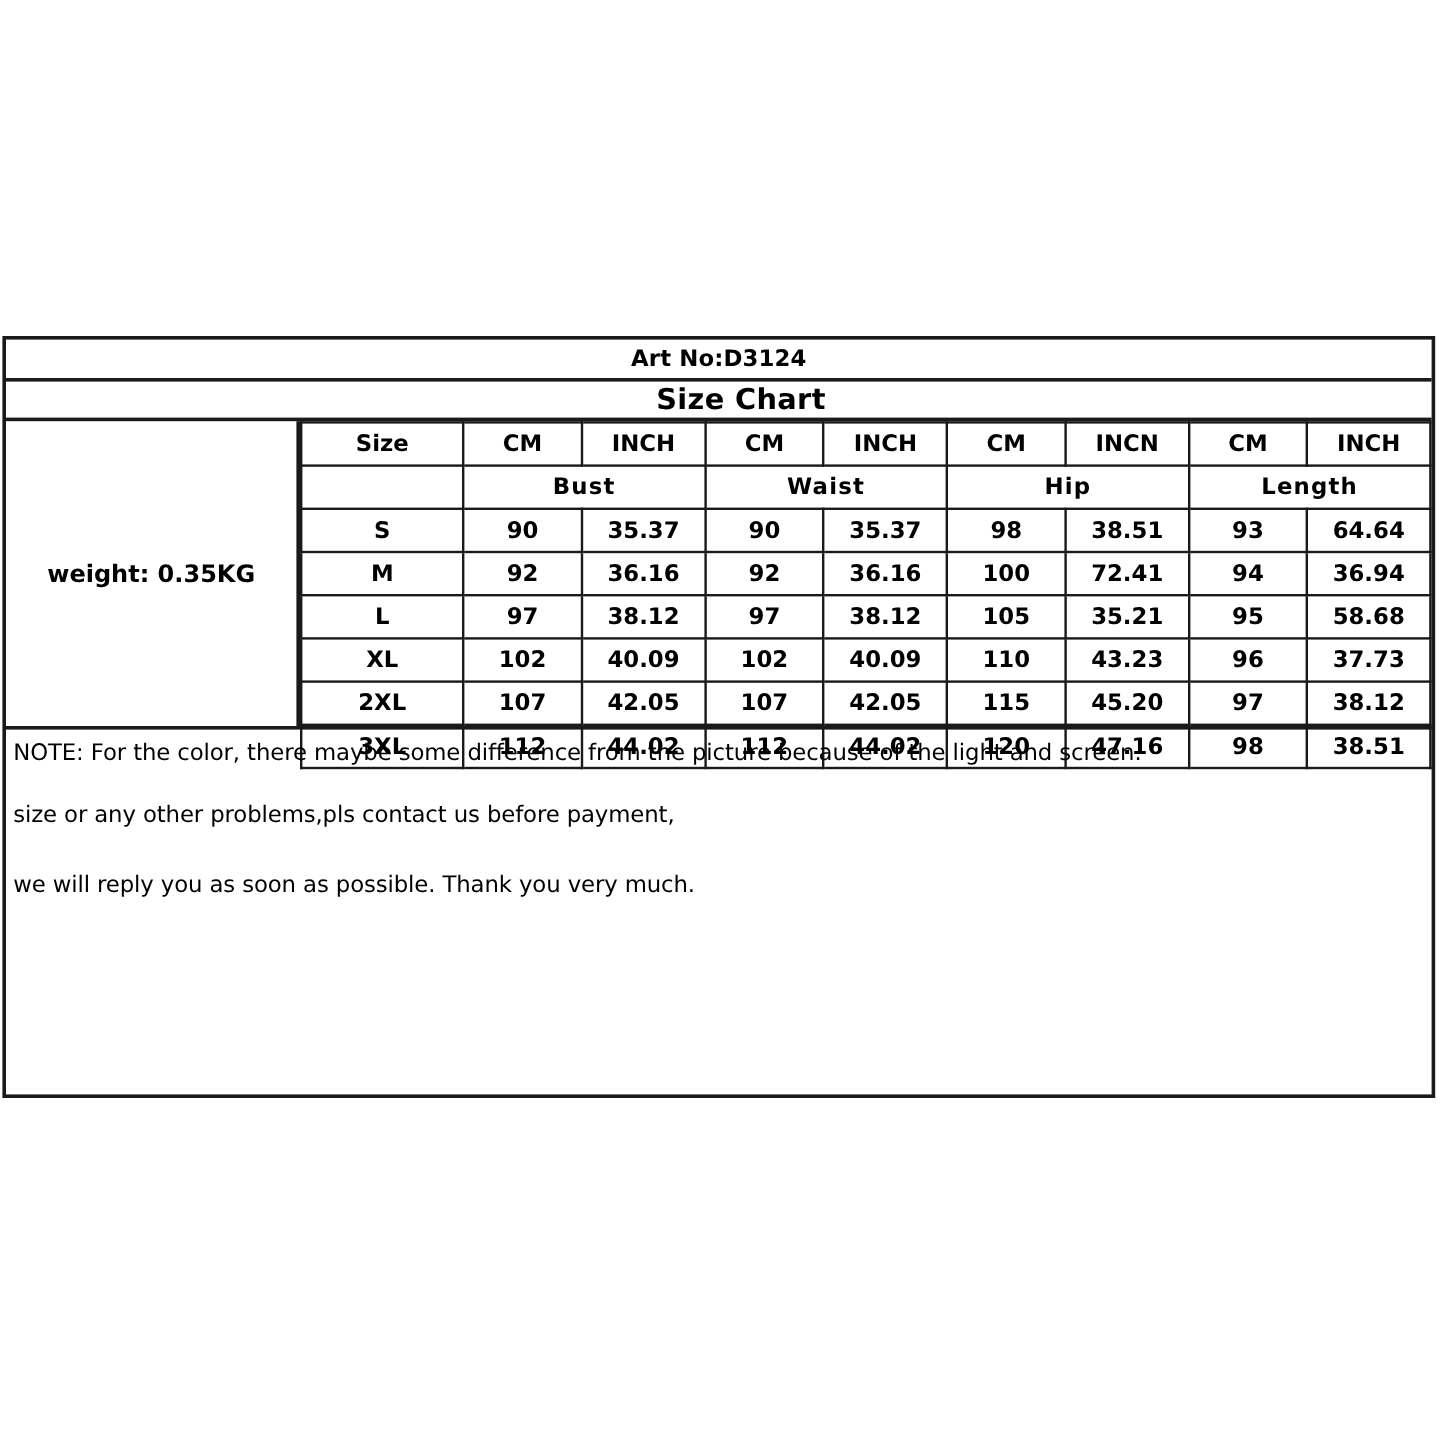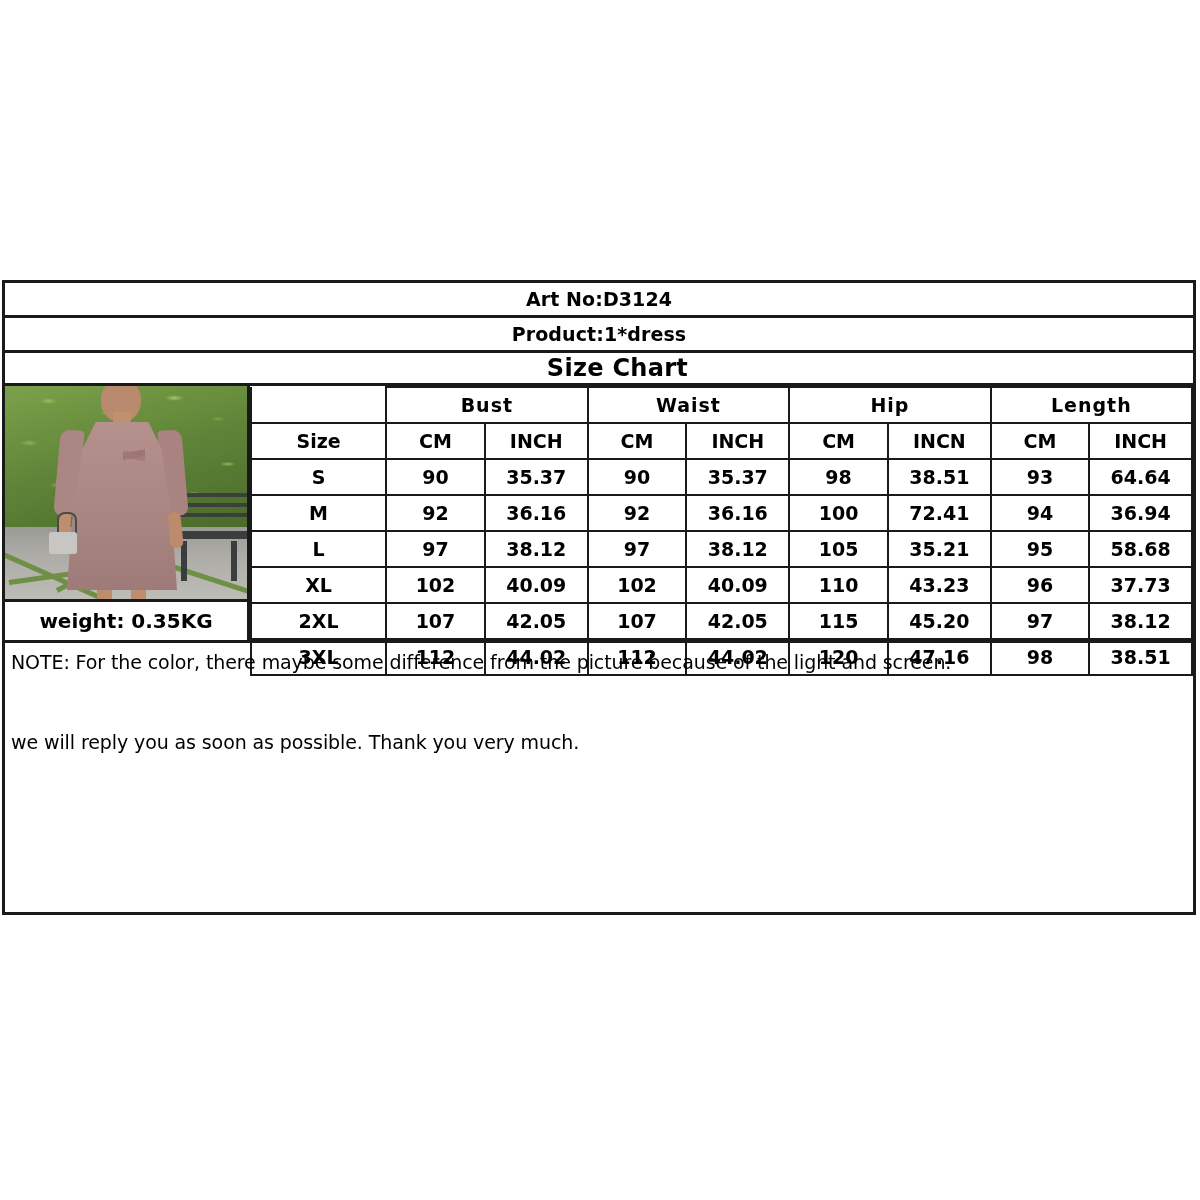--- a/index.html
+++ b/index.html
@@ -59,21 +59,21 @@
     height: 254px;
   }
 
   
   #photo-cell {
     width: 245px;
     flex: 0 0 245px;
     border-right: 3px solid #1a1a1a;
     box-sizing: border-box;
     display: flex;
-    flex-direction: column;
+    flex-direction: row;
   }
   #product-photo {
     position: relative;
     height: 216px;
     overflow: hidden;
     background: #6e8f4a;
     border-bottom: 3px solid #1a1a1a;
     box-sizing: border-box;
   }
   
@@ -308,23 +308,20 @@
 </style>
 </head>
 <body>
 
 <div id="card">
 
   <div class="info-row">
     <span class="info-text">Art No:D3124</span>
   </div>
 
-  <div class="info-row">
-    <span class="info-text">Product:1*dress</span>
-  </div>
 
   <div class="info-row title-row">
     <span class="info-text">Size Chart</span>
   </div>
 
   <div id="main-area">
 
     <div id="photo-cell">
       <div id="product-photo">
         <div class="foliage"></div>
@@ -364,37 +361,37 @@
           <col class="col-inch">
         <col class="col-cm">
           <col class="col-inch">
         <col class="col-cm">
           <col class="col-inch">
         <col class="col-cm">
           <col class="col-inch">
       </colgroup>
       <thead>
         <tr>
-          <th class="blank-head"></th>
-          <th class="group-head" colspan="2">Bust</th>
-          <th class="group-head" colspan="2">Waist</th>
-          <th class="group-head" colspan="2">Hip</th>
-          <th class="group-head" colspan="2">Length</th>
-        </tr>
-        <tr>
           <th>Size</th>
           <th>CM</th>
           <th>INCH</th>
           <th>CM</th>
           <th>INCH</th>
           <th>CM</th>
           <th>INCN</th>
           <th>CM</th>
           <th>INCH</th>
         </tr>
+        <tr>
+          <th class="blank-head"></th>
+          <th class="group-head" colspan="2">Bust</th>
+          <th class="group-head" colspan="2">Waist</th>
+          <th class="group-head" colspan="2">Hip</th>
+          <th class="group-head" colspan="2">Length</th>
+        </tr>
       </thead>
       <tbody>
         <tr>
           <td class="size-cell">S</td>
           <td>90</td>
           <td>35.37</td>
           <td>90</td>
           <td>35.37</td>
           <td>98</td>
           <td>38.51</td>
@@ -457,17 +454,18 @@
           <td>38.51</td>
         </tr>
       </tbody>
     </table>
 
   </div>
 
   <div id="notes">
     <div class="note-line">NOTE:  For the color, there maybe some difference from the picture because of the light and screen.</div>
     <div class="note-gap"></div>
+    <div class="note-line">size or any other problems,pls contact us before payment,</div>
     <div class="note-gap-lg"></div>
     <div class="note-line">we will reply you as soon as possible. Thank you very much.</div>
   </div>
 
 </div>
 
 </body></html>

